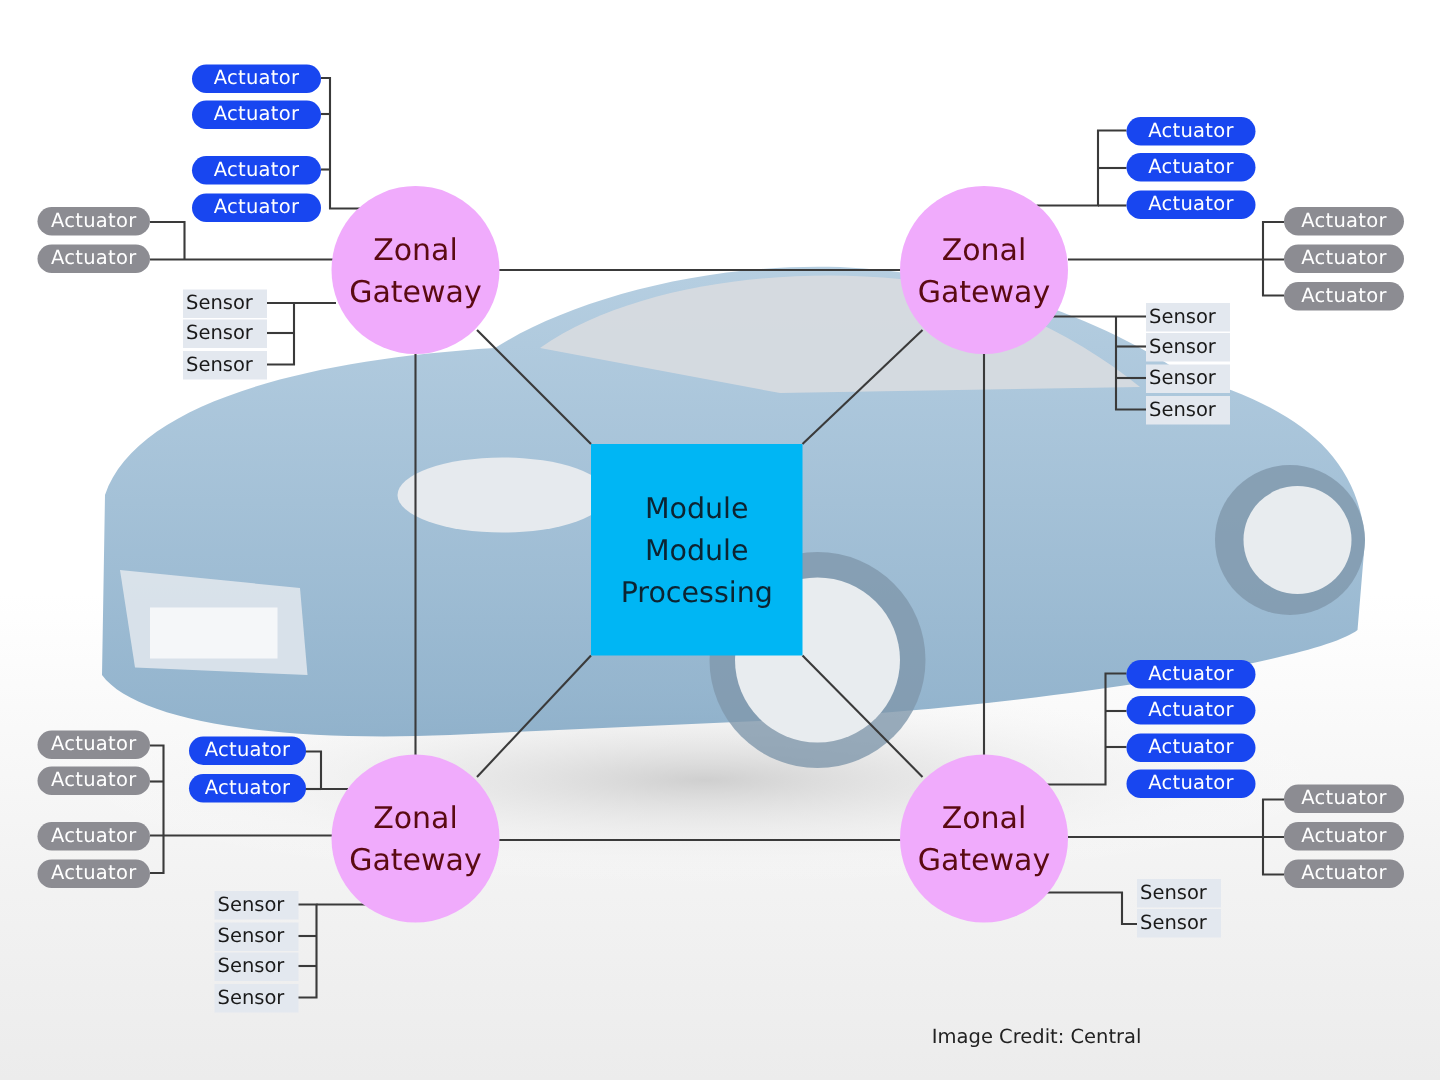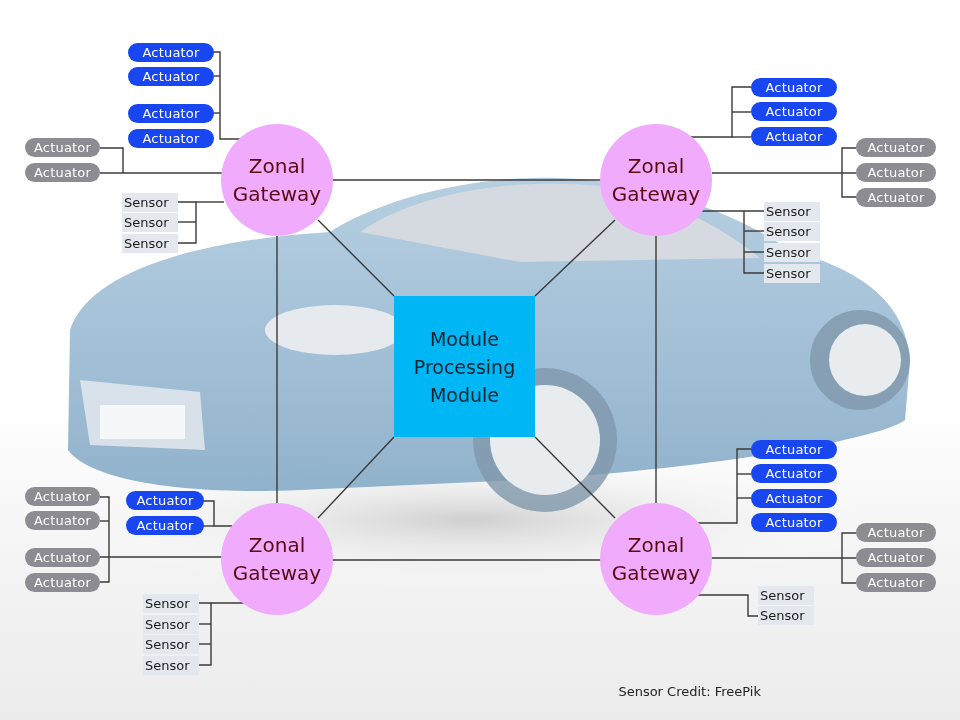--- a/index.html
+++ b/index.html
@@ -134,22 +134,22 @@
   <div class="sensor" style="left:764px;top:222px">Sensor</div>
   <div class="sensor" style="left:764px;top:243px">Sensor</div>
   <div class="sensor" style="left:764px;top:264px">Sensor</div>
   <div class="zgw" style="left:600px;top:124px">
     <span>Zonal</span>
     <span>Gateway</span>
   </div>
 
   <div class="cpm">
     <span>Module</span>
+    <span>Module</span>
     <span>Processing</span>
-    <span>Module</span>
   </div>
 
   <div class="pill gray" style="left:25px;top:487px;width:75px">Actuator</div>
   <div class="pill gray" style="left:25px;top:511px;width:75px">Actuator</div>
   <div class="pill gray" style="left:25px;top:548px;width:75px">Actuator</div>
   <div class="pill gray" style="left:25px;top:573px;width:75px">Actuator</div>
   <div class="pill blue" style="left:126px;top:491px;width:78px">Actuator</div>
   <div class="pill blue" style="left:126px;top:516px;width:78px">Actuator</div>
   <div class="sensor" style="left:143px;top:594px">Sensor</div>
   <div class="sensor" style="left:143px;top:615px">Sensor</div>
@@ -167,14 +167,14 @@
   <div class="pill gray" style="left:856px;top:523px;width:80px">Actuator</div>
   <div class="pill gray" style="left:856px;top:548px;width:80px">Actuator</div>
   <div class="pill gray" style="left:856px;top:573px;width:80px">Actuator</div>
   <div class="sensor" style="left:758px;top:586px">Sensor</div>
   <div class="sensor" style="left:758px;top:606px">Sensor</div>
   <div class="zgw" style="left:600px;top:503px">
     <span>Zonal</span>
     <span>Gateway</span>
   </div>
 
-  <div class="credit">Sensor Credit: FreePik</div>
+  <div class="credit">Image Credit: Central</div>
 </div>
 
 </body></html>

